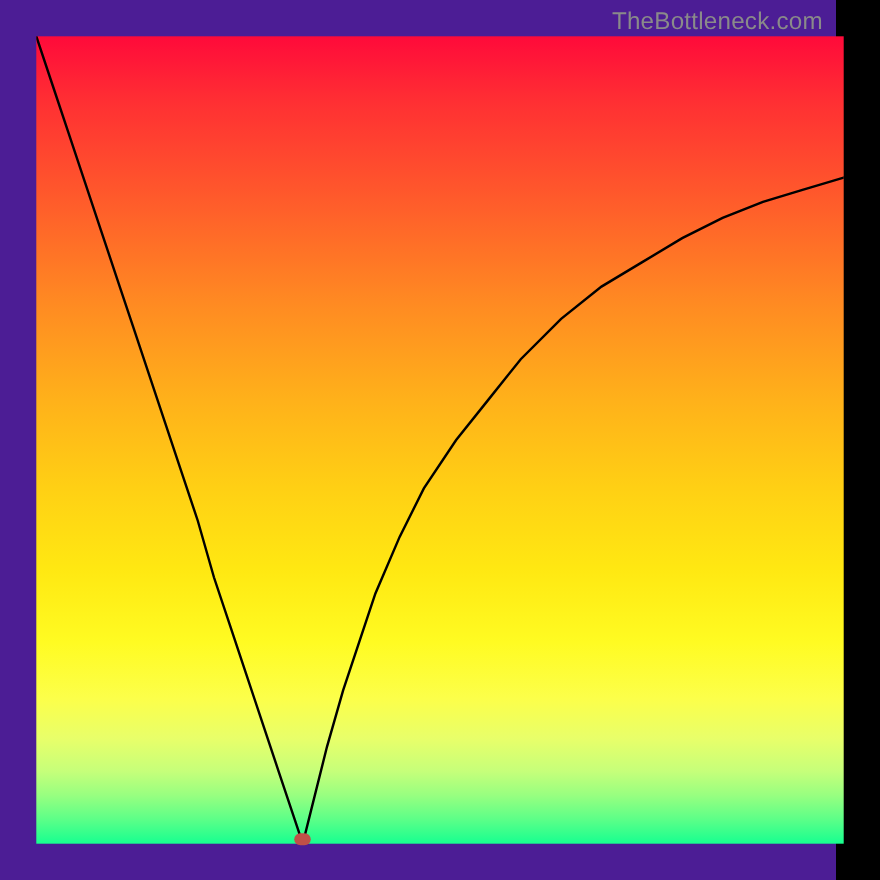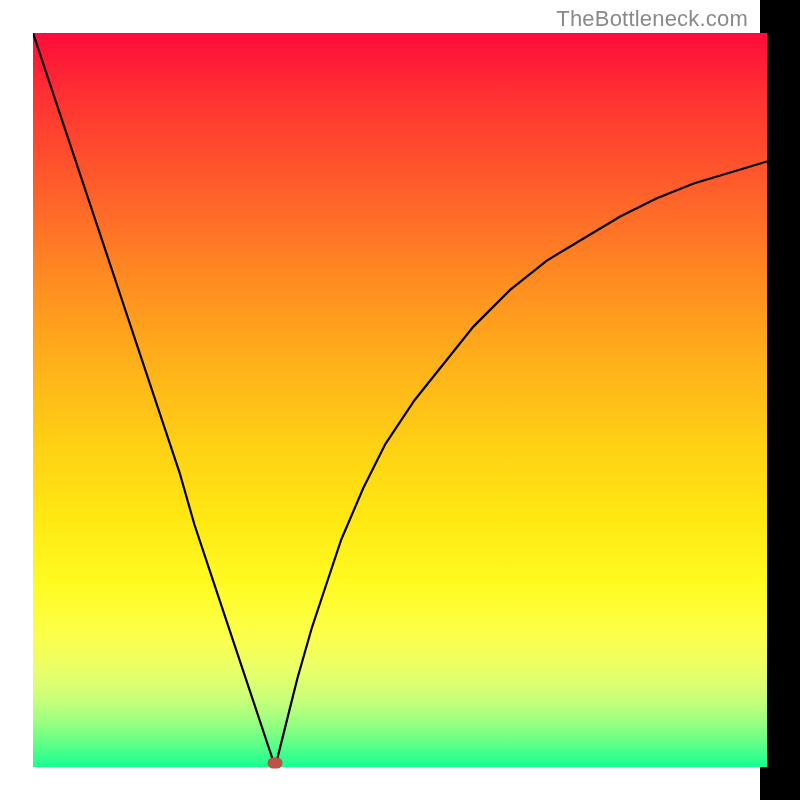--- a/index.html
+++ b/index.html
@@ -10,21 +10,21 @@
     background: #000;
     overflow: hidden;
     font-family: Arial, Helvetica, sans-serif;
   }
   .frame {
     position: absolute;
     top: 0;
     left: 0;
     width: 760px;
     height: 800px;
-    background: #ffffff;
+    background: #4c1d95;
   }
   .plot {
     position: absolute;
     top: 33px;
     left: 33px;
     width: 734px;
     height: 734px;
     background: linear-gradient(to bottom,
       #ff0a3a 0%,
       #ff2f33 8%,

